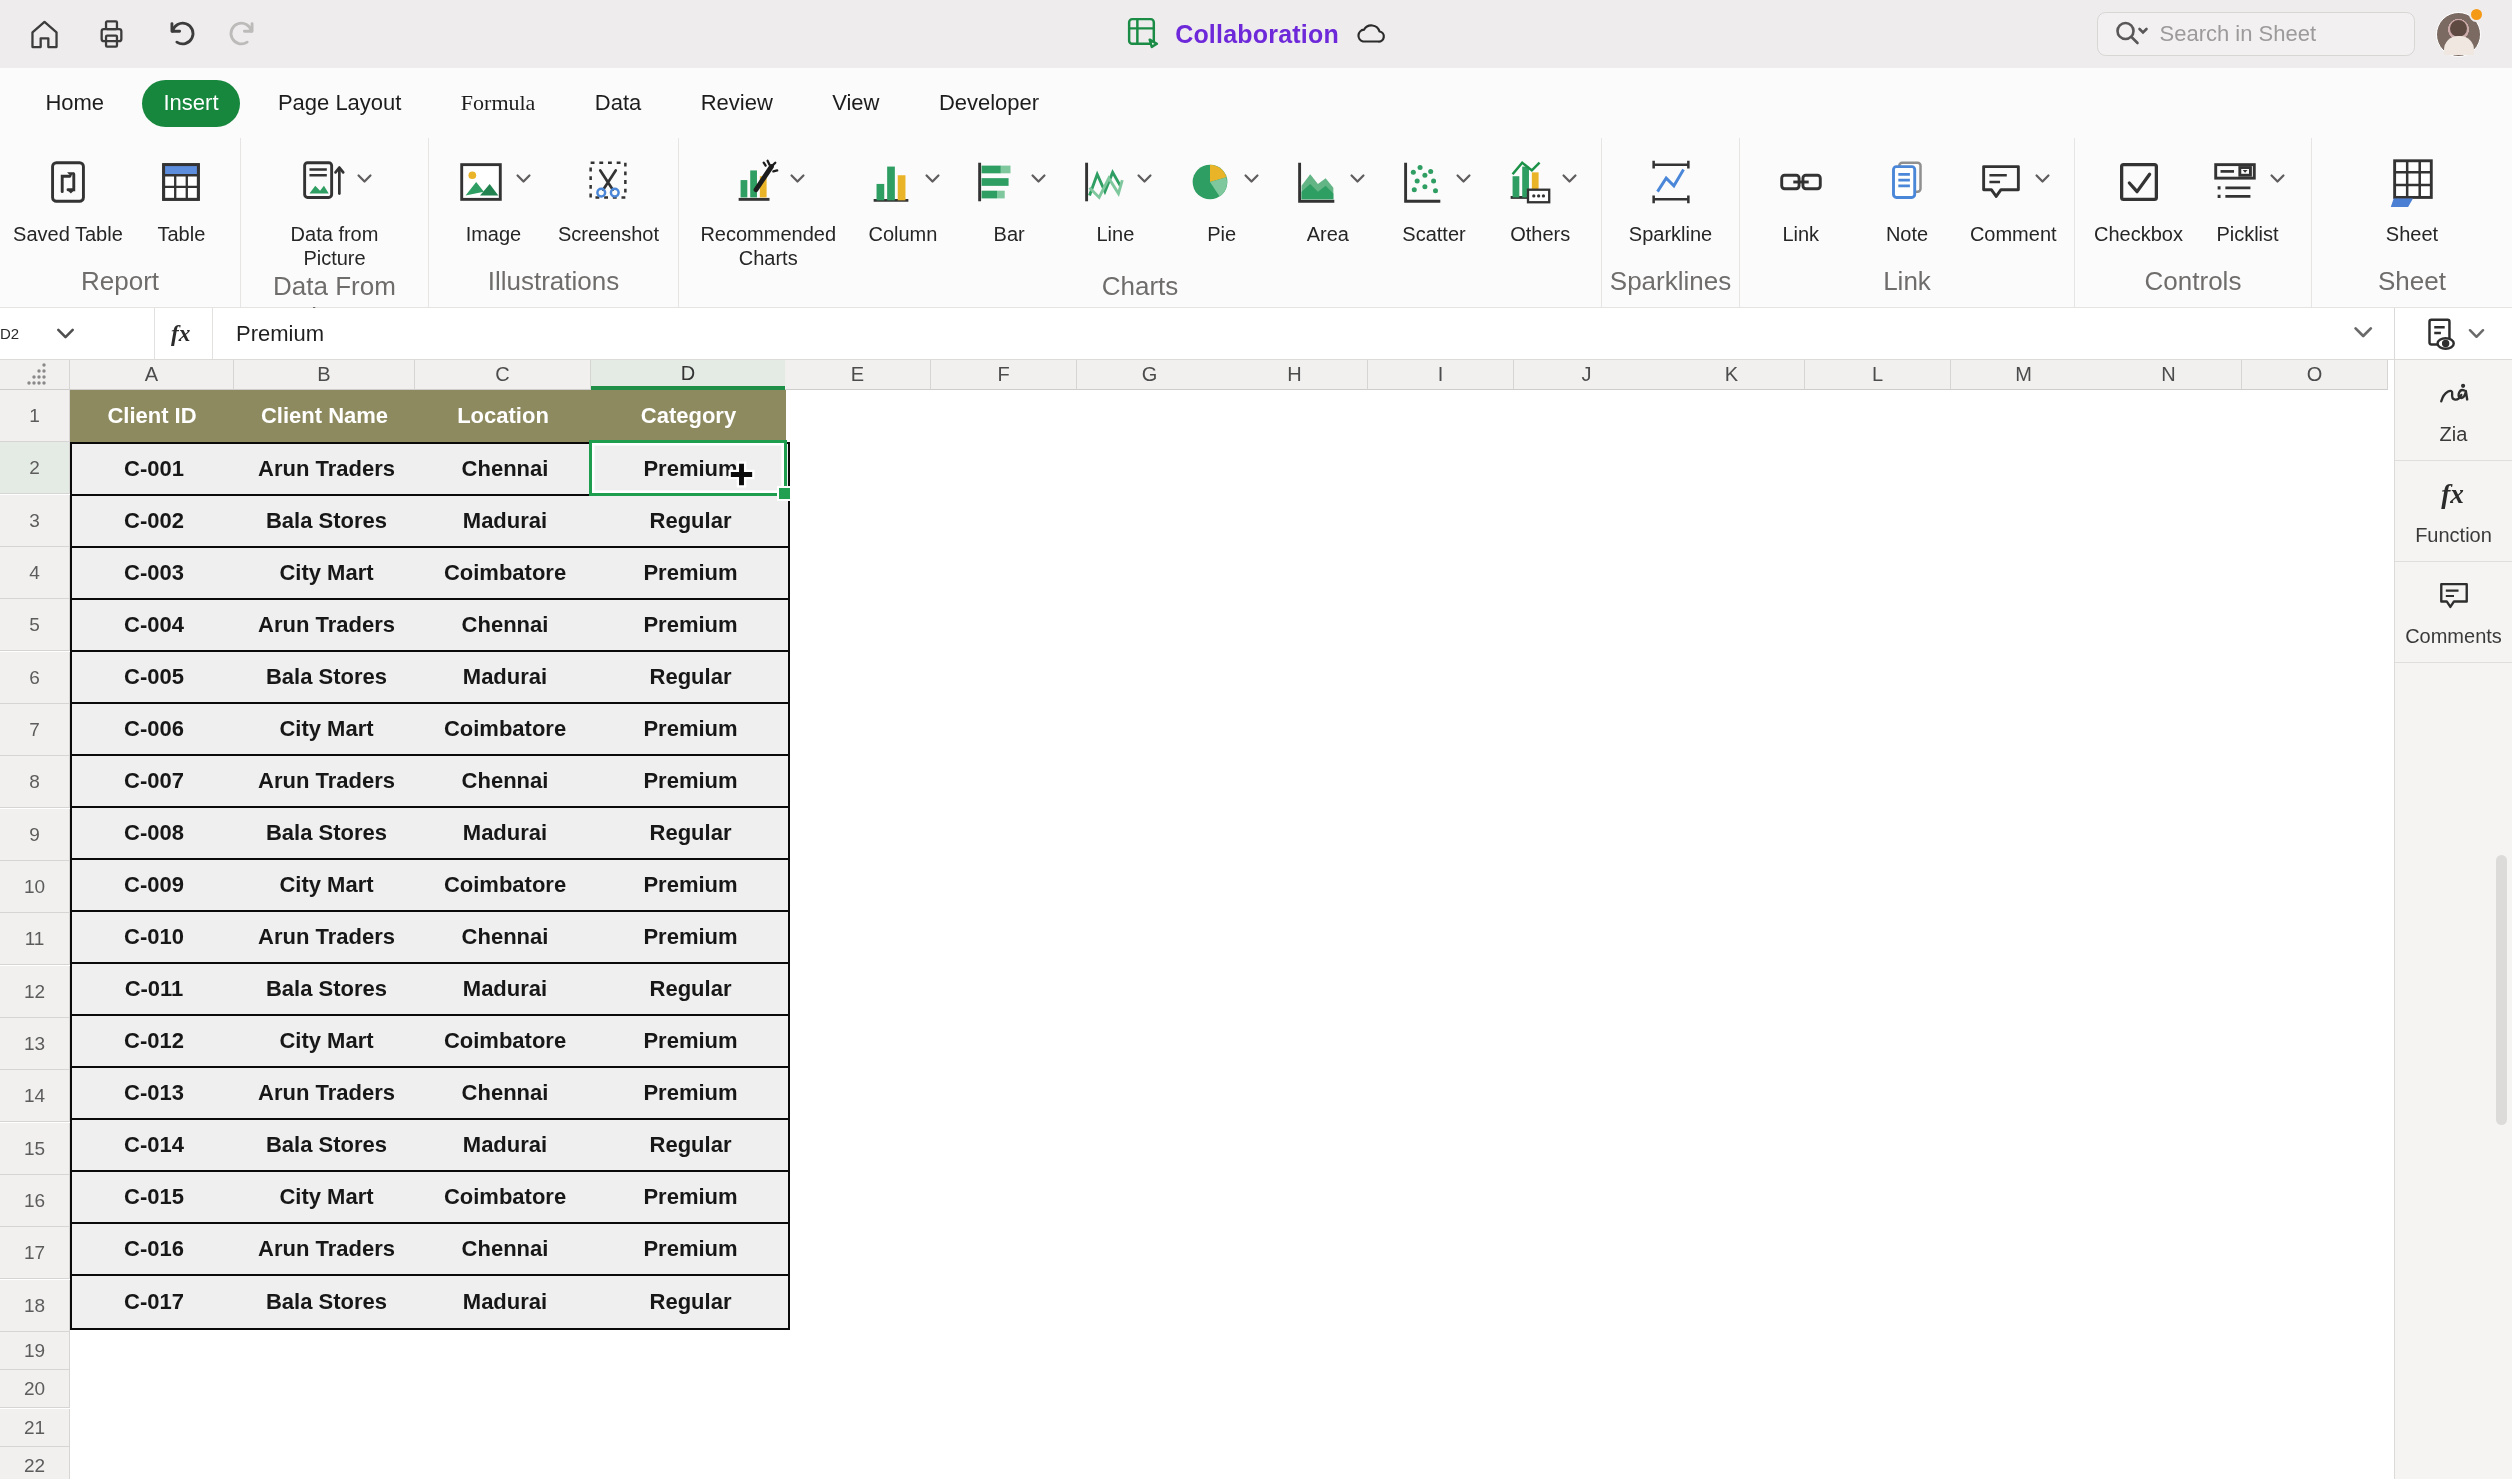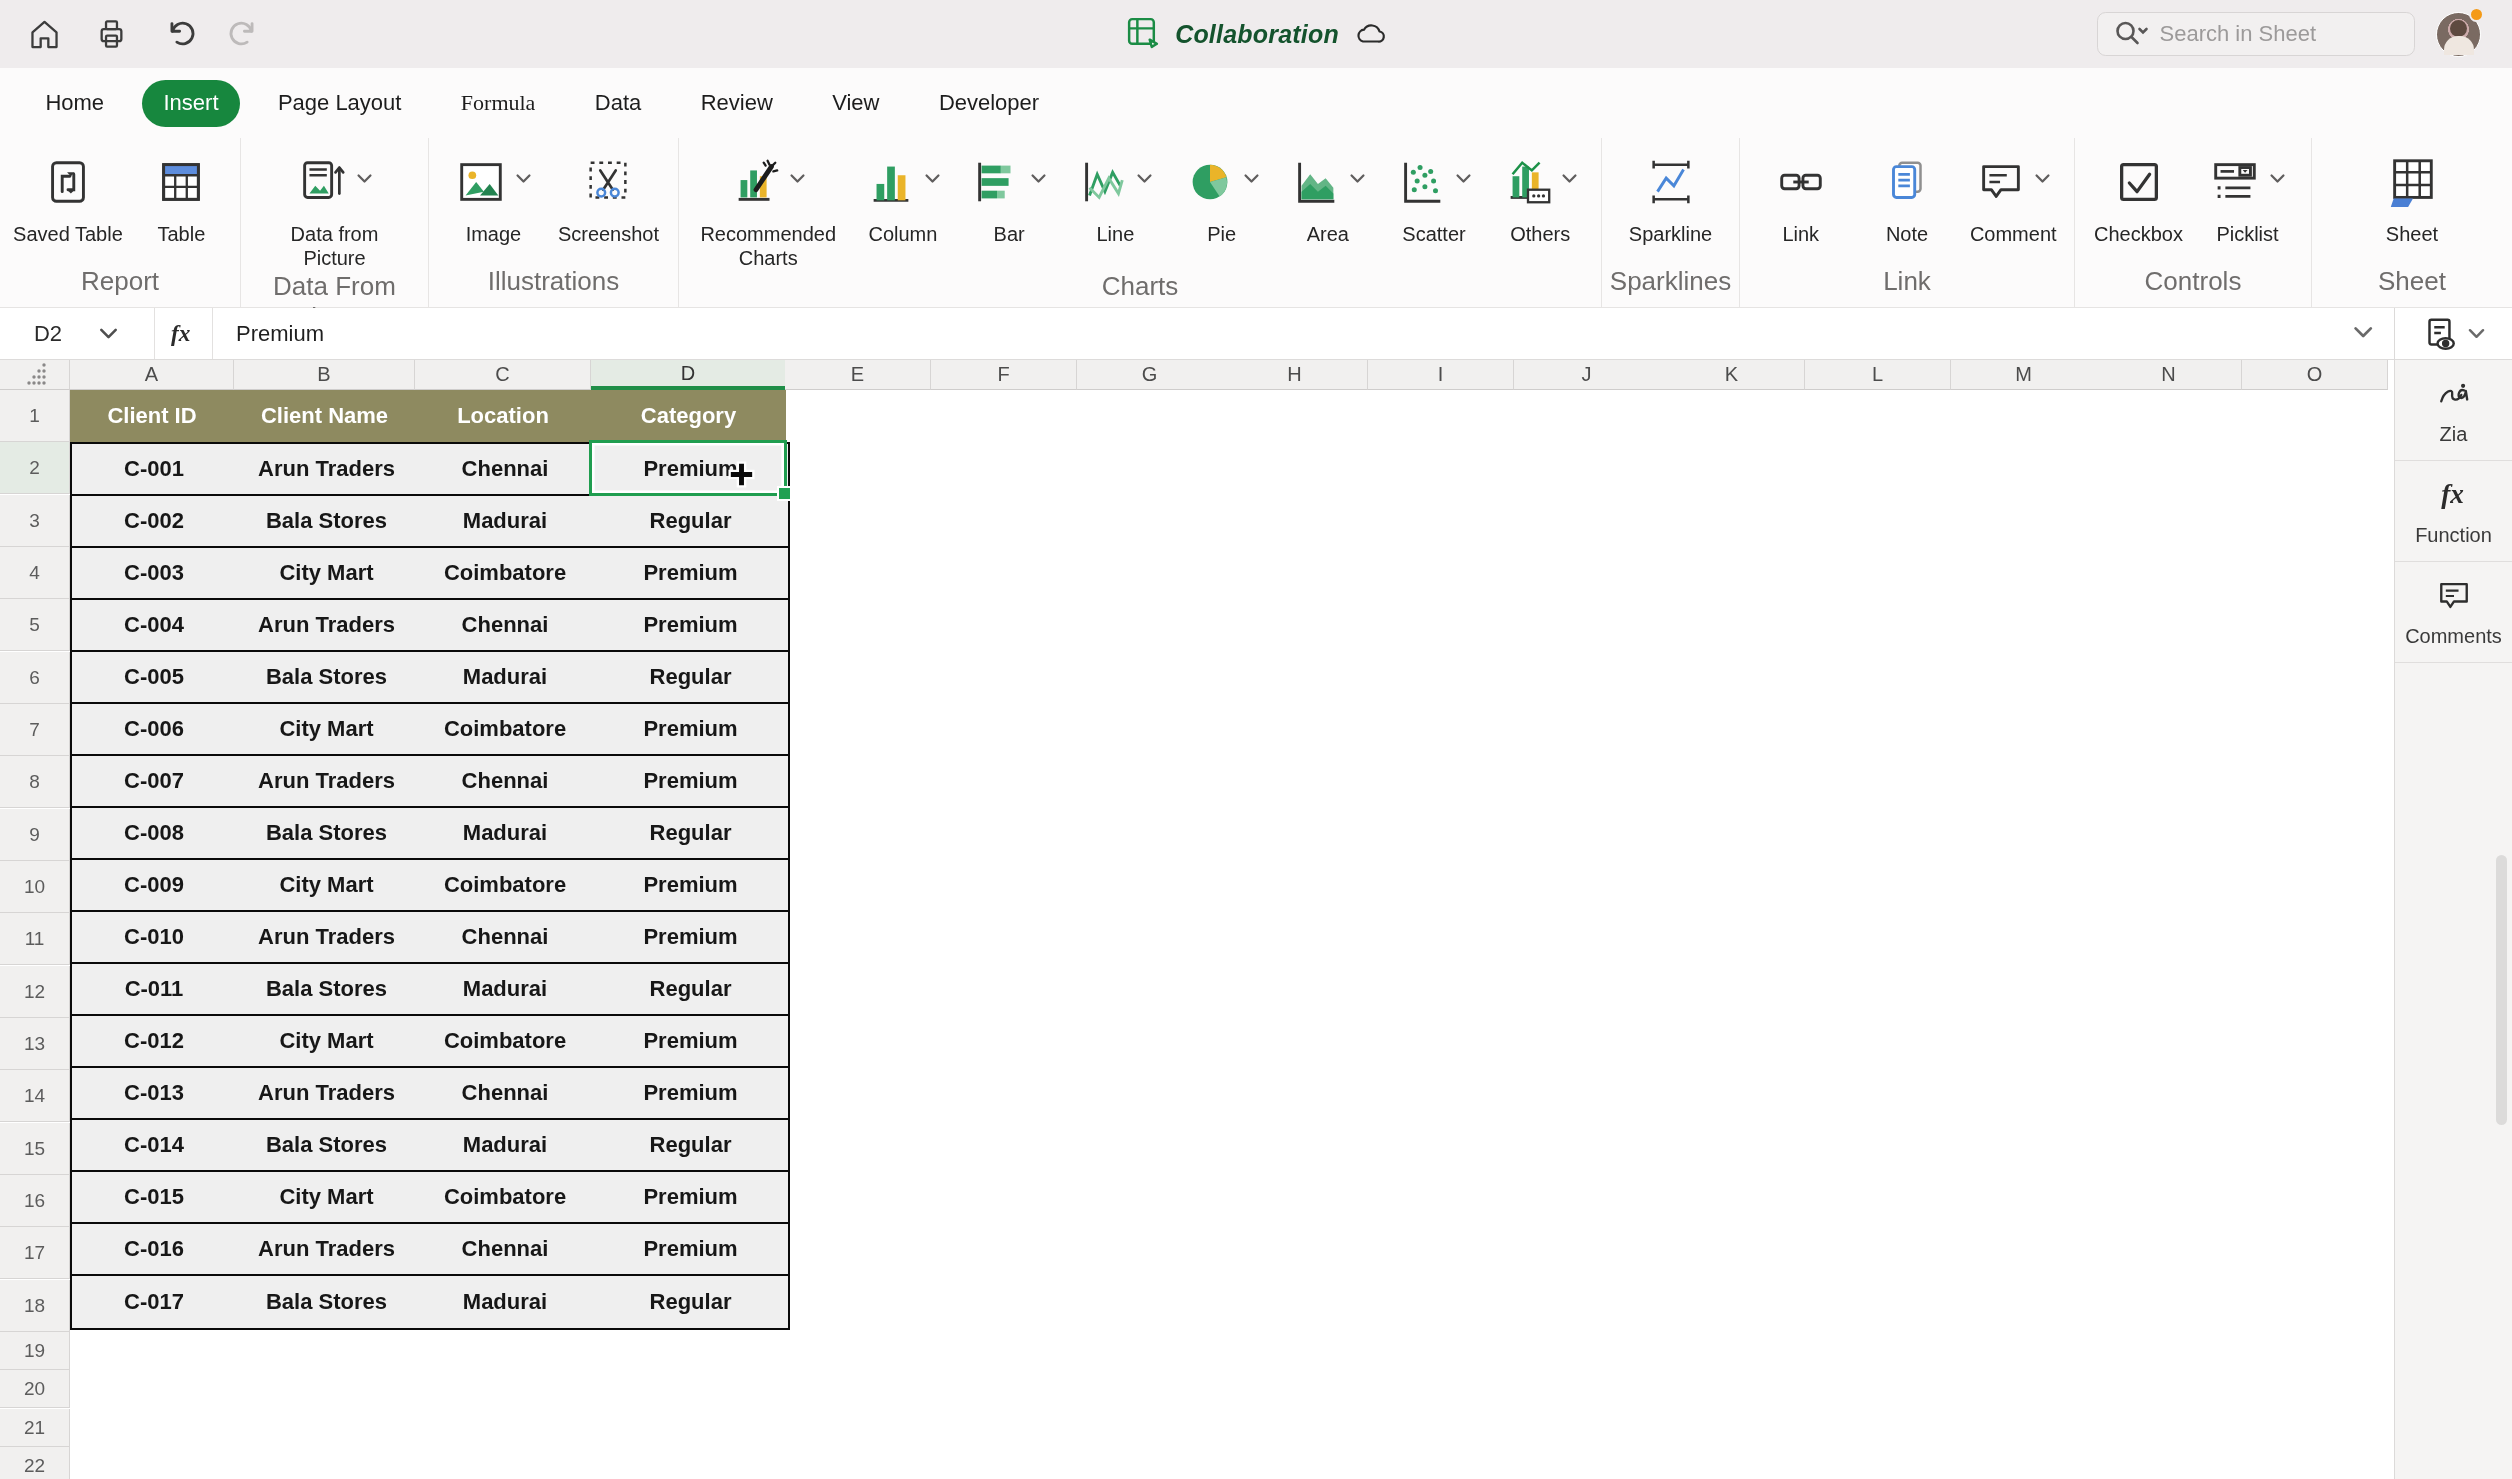--- a/index.html
+++ b/index.html
@@ -7,21 +7,21 @@
     font-family:"Liberation Sans", sans-serif; -webkit-font-smoothing:antialiased; }
   .app { position:relative; width:2512px; height:1479px; background:#fff; }
 
   
   .topbar { position:absolute; left:0; top:0; width:2512px; height:68px;
     background:#efeced; display:flex; align-items:center; }
   .tb-left { display:flex; align-items:center; gap:30px; padding-left:26px; width:366px; }
   .tb-btn { width:37px; height:37px; display:flex; align-items:center; justify-content:center; }
   .tb-center { position:absolute; left:0; right:0; top:0; height:68px;
     display:flex; align-items:center; justify-content:center; gap:14px; pointer-events:none; }
-  .tb-title { font-size:25px; font-weight:600; color:#14532d; letter-spacing:0.2px;font-style:italic; }
+  .tb-title { font-size:25px; font-weight:600; color:#6d28d9; letter-spacing:0.2px; }
   .tb-right { position:absolute; right:0; top:0; height:68px; display:flex; align-items:center; gap:21px; padding-right:31px; }
   .searchbox { width:318px; height:44px; border:1.7px solid #d8d5d5; border-radius:8.7px;
     background:#f2f0f0; display:flex; align-items:center; gap:10.5px; padding:0 14px; }
   .searchbox input { border:none; outline:none; background:transparent; font-size:22px; color:#4a4a4a; width:218px;
     font-family:"Liberation Sans", sans-serif; }
   .searchbox input::placeholder { color:#9c9a9a; }
   .avatar { position:relative; width:45px; height:45px; border-radius:50%;
     background:radial-gradient(circle at 50% 38%, #caa 0 30%, #7a6a62 31% 100%); border:1.7px solid #fff; }
   .avatar .head { position:absolute; left:13px; top:7px; width:17.4px; height:17.4px; border-radius:50%; background:#5e4a40; }
   .avatar .body { position:absolute; left:7px; top:23.6px; width:30px; height:19px; border-radius:14px 14px 0 0; background:#efe7e0; }
@@ -48,22 +48,22 @@
   .glabel { text-align:center; font-size:26px; color:#6f6d6c; padding-bottom:10.5px; }
   .ritem { display:flex; flex-direction:column; align-items:center; min-width:91px; }
   .ricon-row { display:flex; align-items:center; gap:5.2px; height:63px; }
   .ricon svg { width:54px; height:54px; display:block; }
   .rchev svg { width:19px; height:19px; display:block; margin-top:-7px; }
   .rlabel { margin-top:8.7px; font-size:20px; color:#262626; text-align:center; line-height:1.22; max-width:148px; }
 
   
   .fbar { position:absolute; left:0; top:308px; width:2394px; height:52px; background:#fff;
     border-bottom:1.7px solid #dddbda; display:flex; align-items:center; }
-  .namebox { width:155px; height:100%; display:flex; align-items:center; justify-content:center; gap:35px;
-    border-right:1.7px solid #e3e1e0; font-size:22px; color:#2b2b2b; }
+  .namebox { width:155px; height:100%; display:flex; align-items:center; gap:35px;
+    border-right:1.7px solid #e3e1e0; font-size:15px; color:#2b2b2b; }
   .fxcell { width:58px; height:100%; display:flex; align-items:center; justify-content:center; border-right:1.7px solid #e3e1e0; }
   .fvalue { flex:1; padding-left:23px; font-size:22px; color:#1f1f1f; }
   .fbar-chev { padding-right:19px; }
 
   
   .grid { position:absolute; left:0; top:360px; width:2394px; height:1119px; background:#fff; overflow:hidden; }
   .corner { position:absolute; left:0; top:0; width:70px; height:30px; background:#f1f0ef;
     border-right:1.7px solid #d7d5d4; border-bottom:1.7px solid #cfcdcc; display:flex; align-items:center; justify-content:center; }
   .colhdrs { position:absolute; left:70px; top:0; height:30px; }
   .colhdr { position:absolute; top:0; height:30px; background:#f1f0ef; border-right:1.3px solid #d7d5d4;

